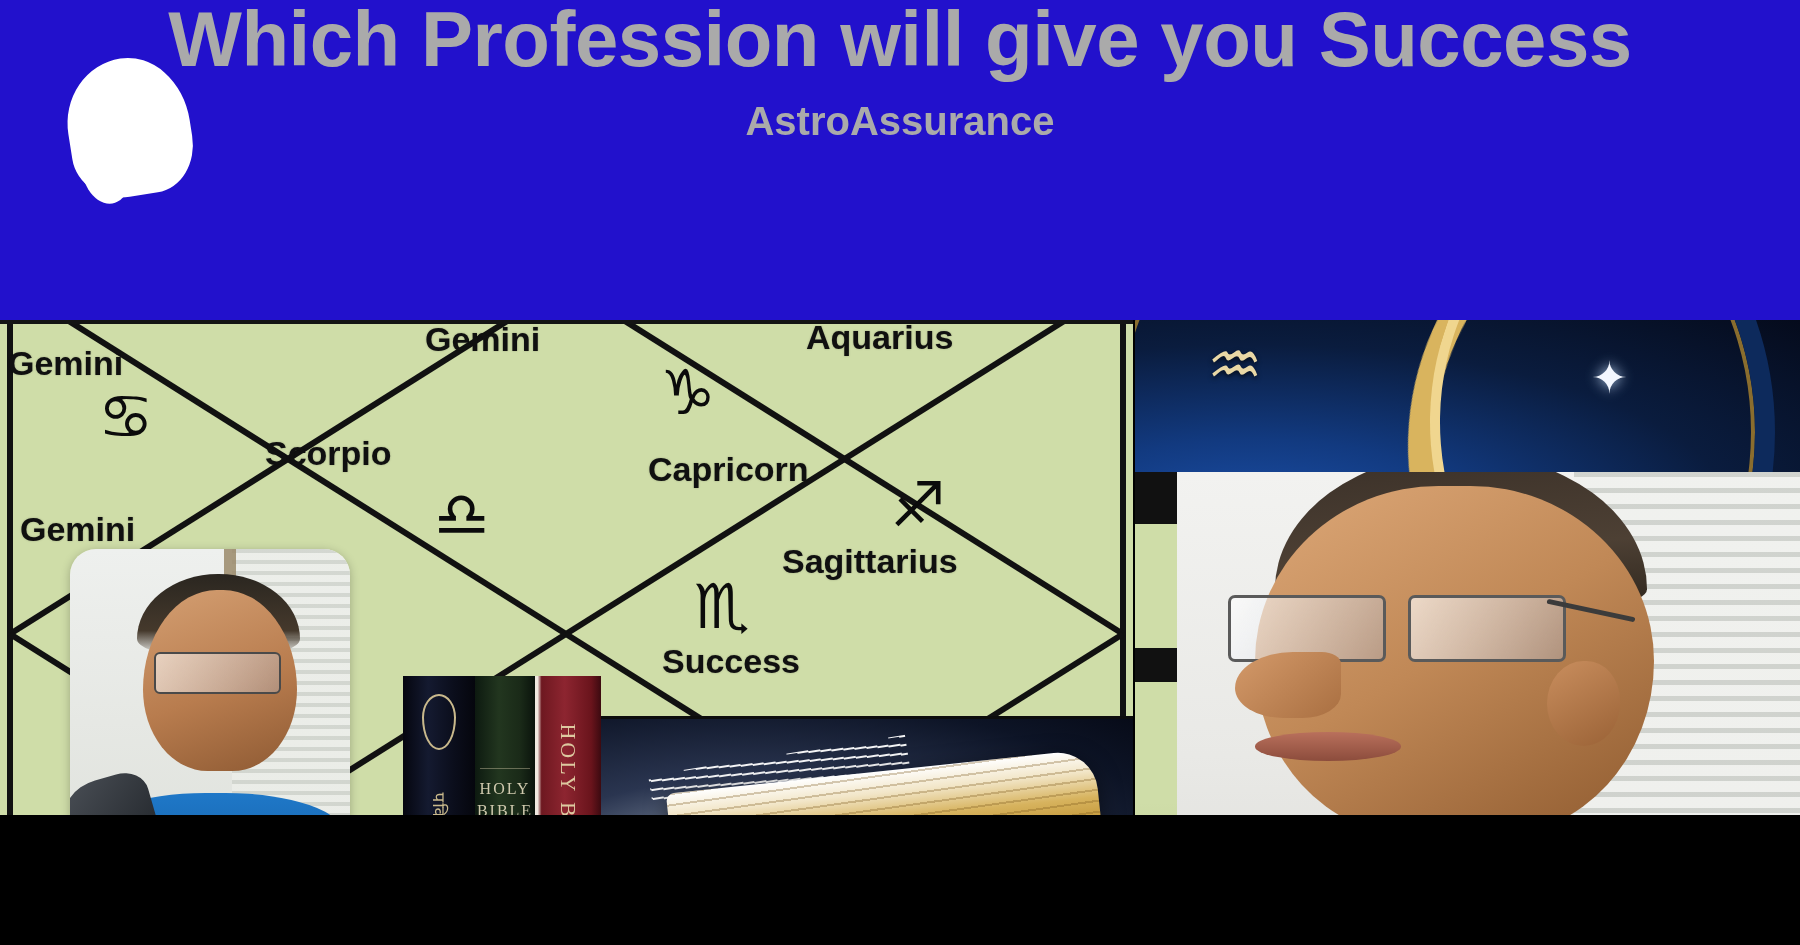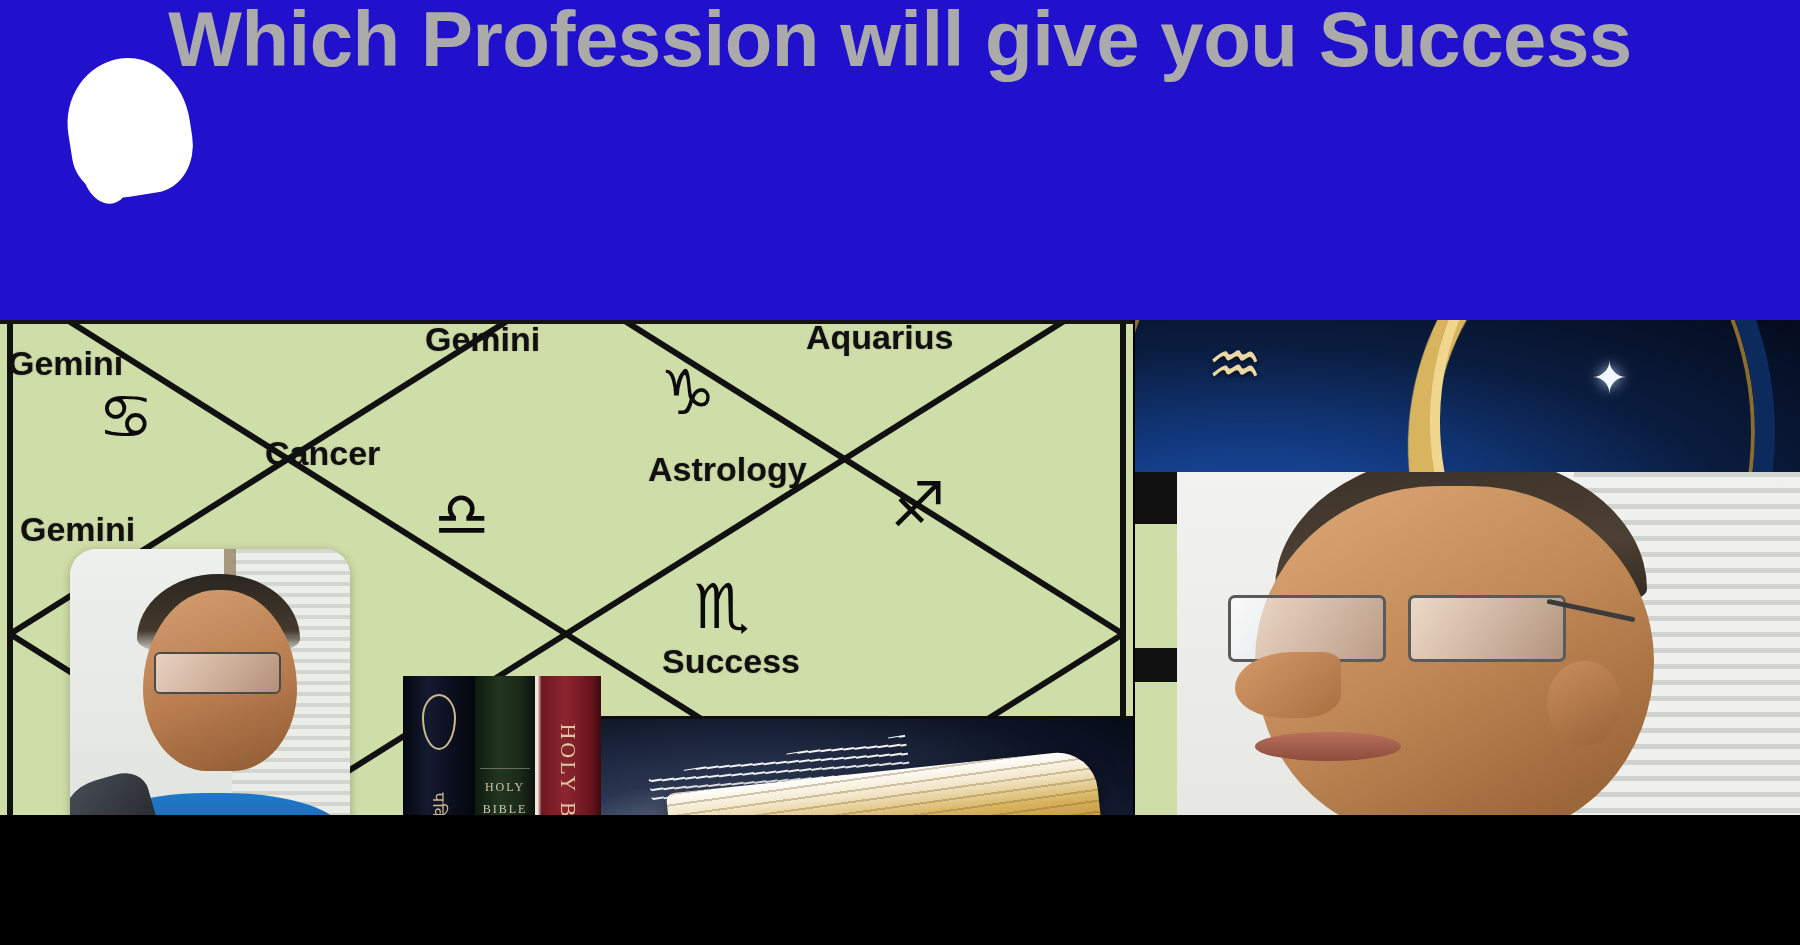--- a/index.html
+++ b/index.html
@@ -91,21 +91,21 @@
     border-radius:50% 50% 50% 50% / 42% 42% 58% 58%;
     transform:translateX(-50%) rotate(0deg);
   }
   .devanagari{
     position:absolute;left:50%;top:150px;transform:translateX(-50%) rotate(90deg);
     transform-origin:center;color:#c9b98c;font-size:17px;letter-spacing:1px;
     white-space:nowrap;font-family:"DejaVu Sans",sans-serif;
   }
   .spine-text-h{
     position:absolute;left:0;right:0;text-align:center;color:#cfc9ae;
-    font-size:12px;letter-spacing:2px;font-family:"Liberation Serif",serif;
+    font-size:16px;letter-spacing:2px;font-family:"Liberation Serif",serif;
   }
   .spine-text-v{
     position:absolute;left:50%;top:46%;
     transform:translate(-50%,-50%) rotate(90deg);transform-origin:center;
     color:#ddc9a0;font-size:22px;letter-spacing:3px;white-space:nowrap;
     font-family:"Liberation Serif",serif;
   }
   .spine-rule{position:absolute;left:8%;right:8%;height:1px;background:rgba(200,190,160,.45);}
 
   
@@ -282,20 +282,21 @@
   }
 </style>
 </head>
 <body>
 
 <div id="stage">
 
   <div id="header">
     <div id="title-block">
       <div class="title-line" id="title-line-1">Which Profession will give you Success</div>
+      <div id="subtitle">AstroAssurance</div>
     </div>
     <div id="logo-blob"></div>
   </div>
 
   <div id="body-area">
 
     <div id="art-strip"></div>
 
     <div id="vedic-chart">
       <svg id="chart-svg" width="1133" height="625" viewBox="0 0 1133 625">
@@ -311,23 +312,24 @@
           <line x1="10" y1="660" x2="566" y2="310"></line>
           <line x1="566" y1="660" x2="10" y2="310"></line>
           <line x1="1123" y1="660" x2="566" y2="310"></line>
           <line x1="566" y1="660" x2="1123" y2="310"></line>
         </g>
       </svg>
 
       <div class="zodiac-label" style="left:8px;top:20px;">Gemini</div>
       <div class="zodiac-label" style="left:425px;top:-4px;">Gemini</div>
       <div class="zodiac-label" style="left:806px;top:-6px;text-align:right;">Aquarius</div>
-      <div class="zodiac-label" style="left:265px;top:110px;">Cancer</div>
-      <div class="zodiac-label" style="left:648px;top:126px;">Astrology</div>
+      <div class="zodiac-label" style="left:265px;top:110px;">Scorpio</div>
+      <div class="zodiac-label" style="left:648px;top:126px;">Capricorn</div>
       <div class="zodiac-label" style="left:20px;top:186px;">Gemini</div>
+      <div class="zodiac-label" style="left:782px;top:218px;">Sagittarius</div>
       <div class="zodiac-label" style="left:662px;top:318px;">Success</div>
 
       <div class="zodiac-glyph small" style="left:24px;top:-52px;">♊</div>
 
       <div class="zodiac-glyph" style="left:98px;top:62px;">♋</div>
       <div class="zodiac-glyph" style="left:660px;top:38px;">♑</div>
       <div class="zodiac-glyph" style="left:434px;top:160px;">♎</div>
       <div class="zodiac-glyph" style="left:890px;top:150px;">♐</div>
       <div class="zodiac-glyph" style="left:694px;top:252px;">♏</div>
 

